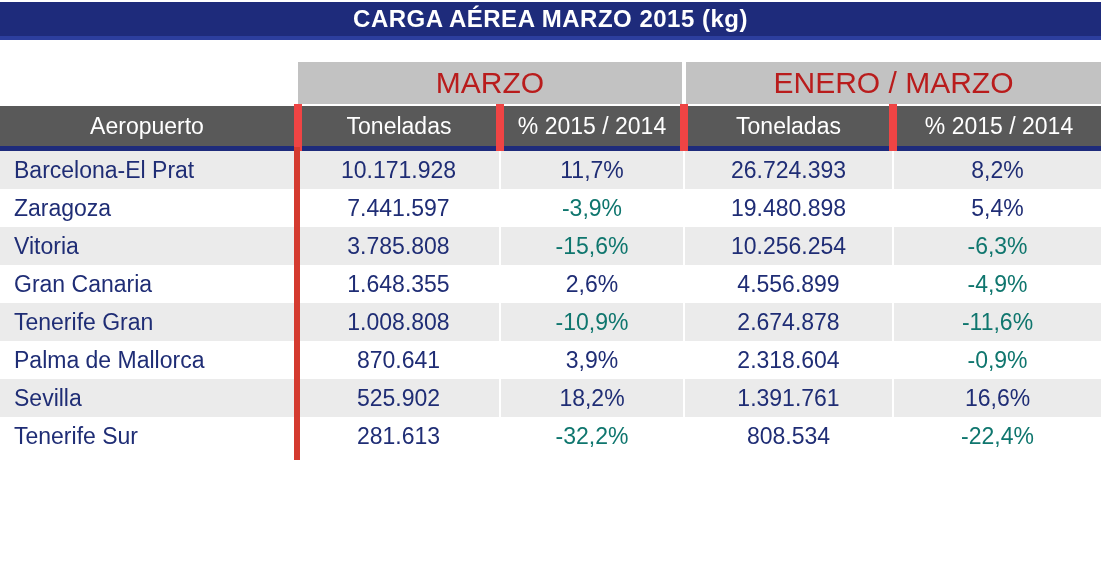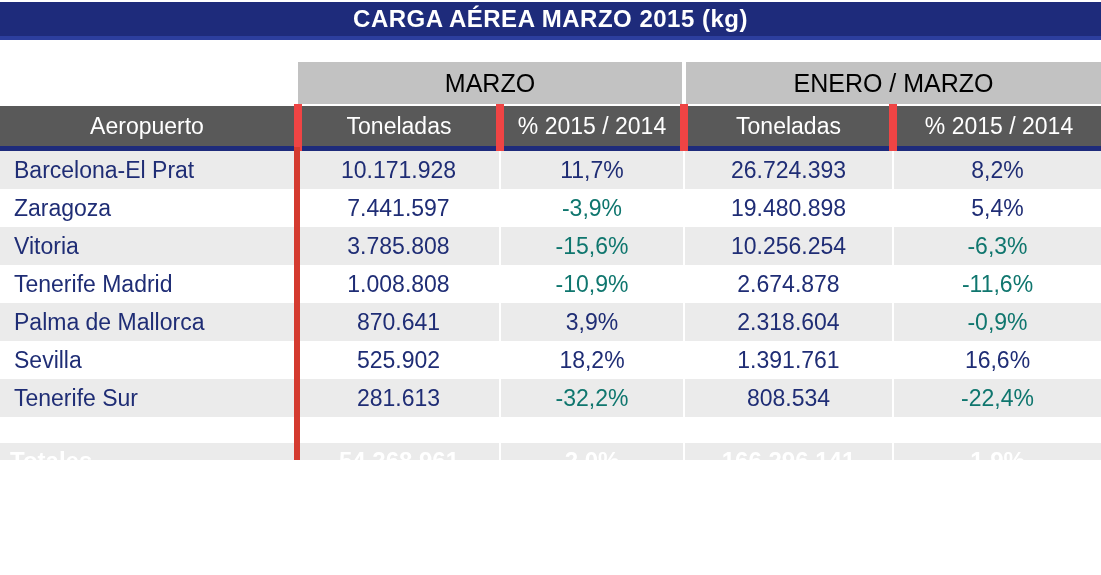--- a/index.html
+++ b/index.html
@@ -10,22 +10,22 @@
   .title-bar{
     margin-top:2px;height:34px;line-height:34px;
     background:#1E2B7B;border-bottom:4px solid #2C3E9E;
     color:#ffffff;text-align:center;font-weight:bold;font-size:24px;letter-spacing:.5px;
   }
 
   
   table.main{border-collapse:collapse;table-layout:fixed;width:1101px;margin-top:22px;}
   col.c1{width:298px;}col.c2{width:202px;}col.c3{width:184px;}col.c4{width:209px;}col.c5{width:208px;}
 
-  thead .group-row th{height:40px;background:#C2C2C2;color:#000000;font-weight:normal;
-    font-size:25px;text-align:center;border-bottom:2px solid #ffffff;}
+  thead .group-row th{height:40px;background:#C2C2C2;color:#b91c1c;font-weight:normal;
+    font-size:30px;text-align:center;border-bottom:2px solid #ffffff;}
   thead .group-row th.blank{background:#ffffff;}
   thead .group-row th.gap-left{border-left:4px solid #ffffff;}
 
   thead .col-row th{height:38px;background:#595959;color:#ffffff;font-weight:normal;
     font-size:23px;text-align:center;border-bottom:5px solid #1E2B7B;}
   thead .col-row th + th{border-left:8px solid #ef4444;}
 
   tbody td{height:36px;font-size:23px;color:#1F2D75;white-space:nowrap;overflow:hidden;}
   tbody tr:nth-child(odd) td{background:#EBEBEB;}
   tbody tr:nth-child(even) td{background:#ffffff;}
@@ -89,21 +89,28 @@
     <td class="num sep">5,4%</td>
   </tr>
         <tr>
     <td class="airport">Vitoria</td>
     <td class="num">3.785.808</td>
     <td class="num sep neg">-15,6%</td>
     <td class="num sep">10.256.254</td>
     <td class="num sep neg">-6,3%</td>
   </tr>
         <tr>
-    <td class="airport">Tenerife Madrid</td>
+    <td class="airport">Gran Canaria</td>
+    <td class="num">1.648.355</td>
+    <td class="num sep">2,6%</td>
+    <td class="num sep">4.556.899</td>
+    <td class="num sep neg">-4,9%</td>
+  </tr>
+        <tr>
+    <td class="airport">Tenerife Gran</td>
     <td class="num">1.008.808</td>
     <td class="num sep neg">-10,9%</td>
     <td class="num sep">2.674.878</td>
     <td class="num sep neg">-11,6%</td>
   </tr>
         <tr>
     <td class="airport">Palma de Mallorca</td>
     <td class="num">870.641</td>
     <td class="num sep">3,9%</td>
     <td class="num sep">2.318.604</td>

